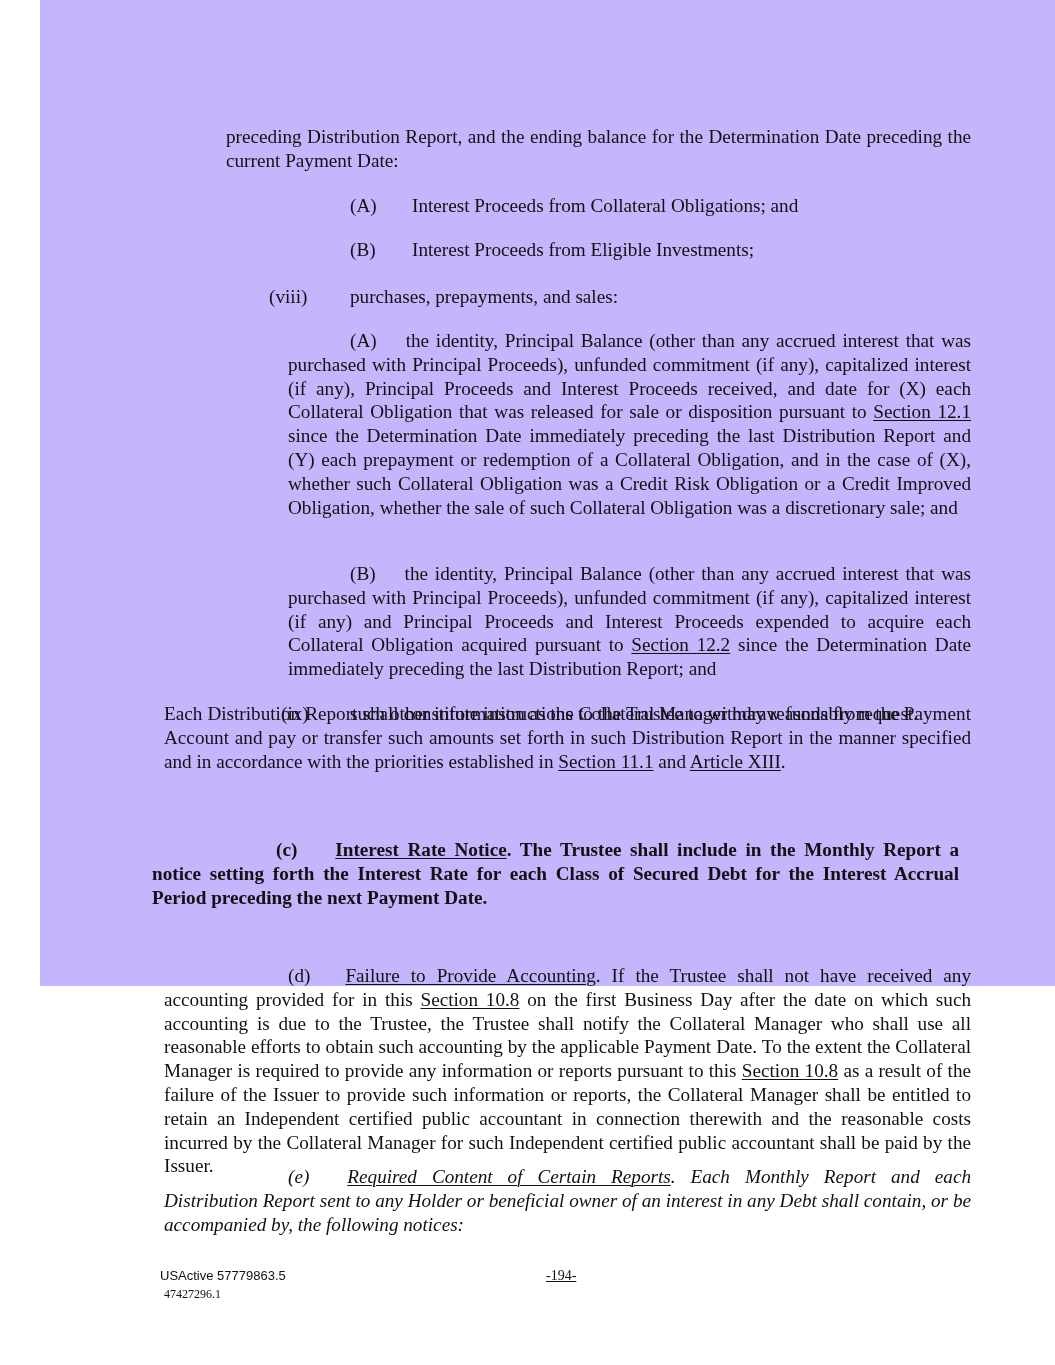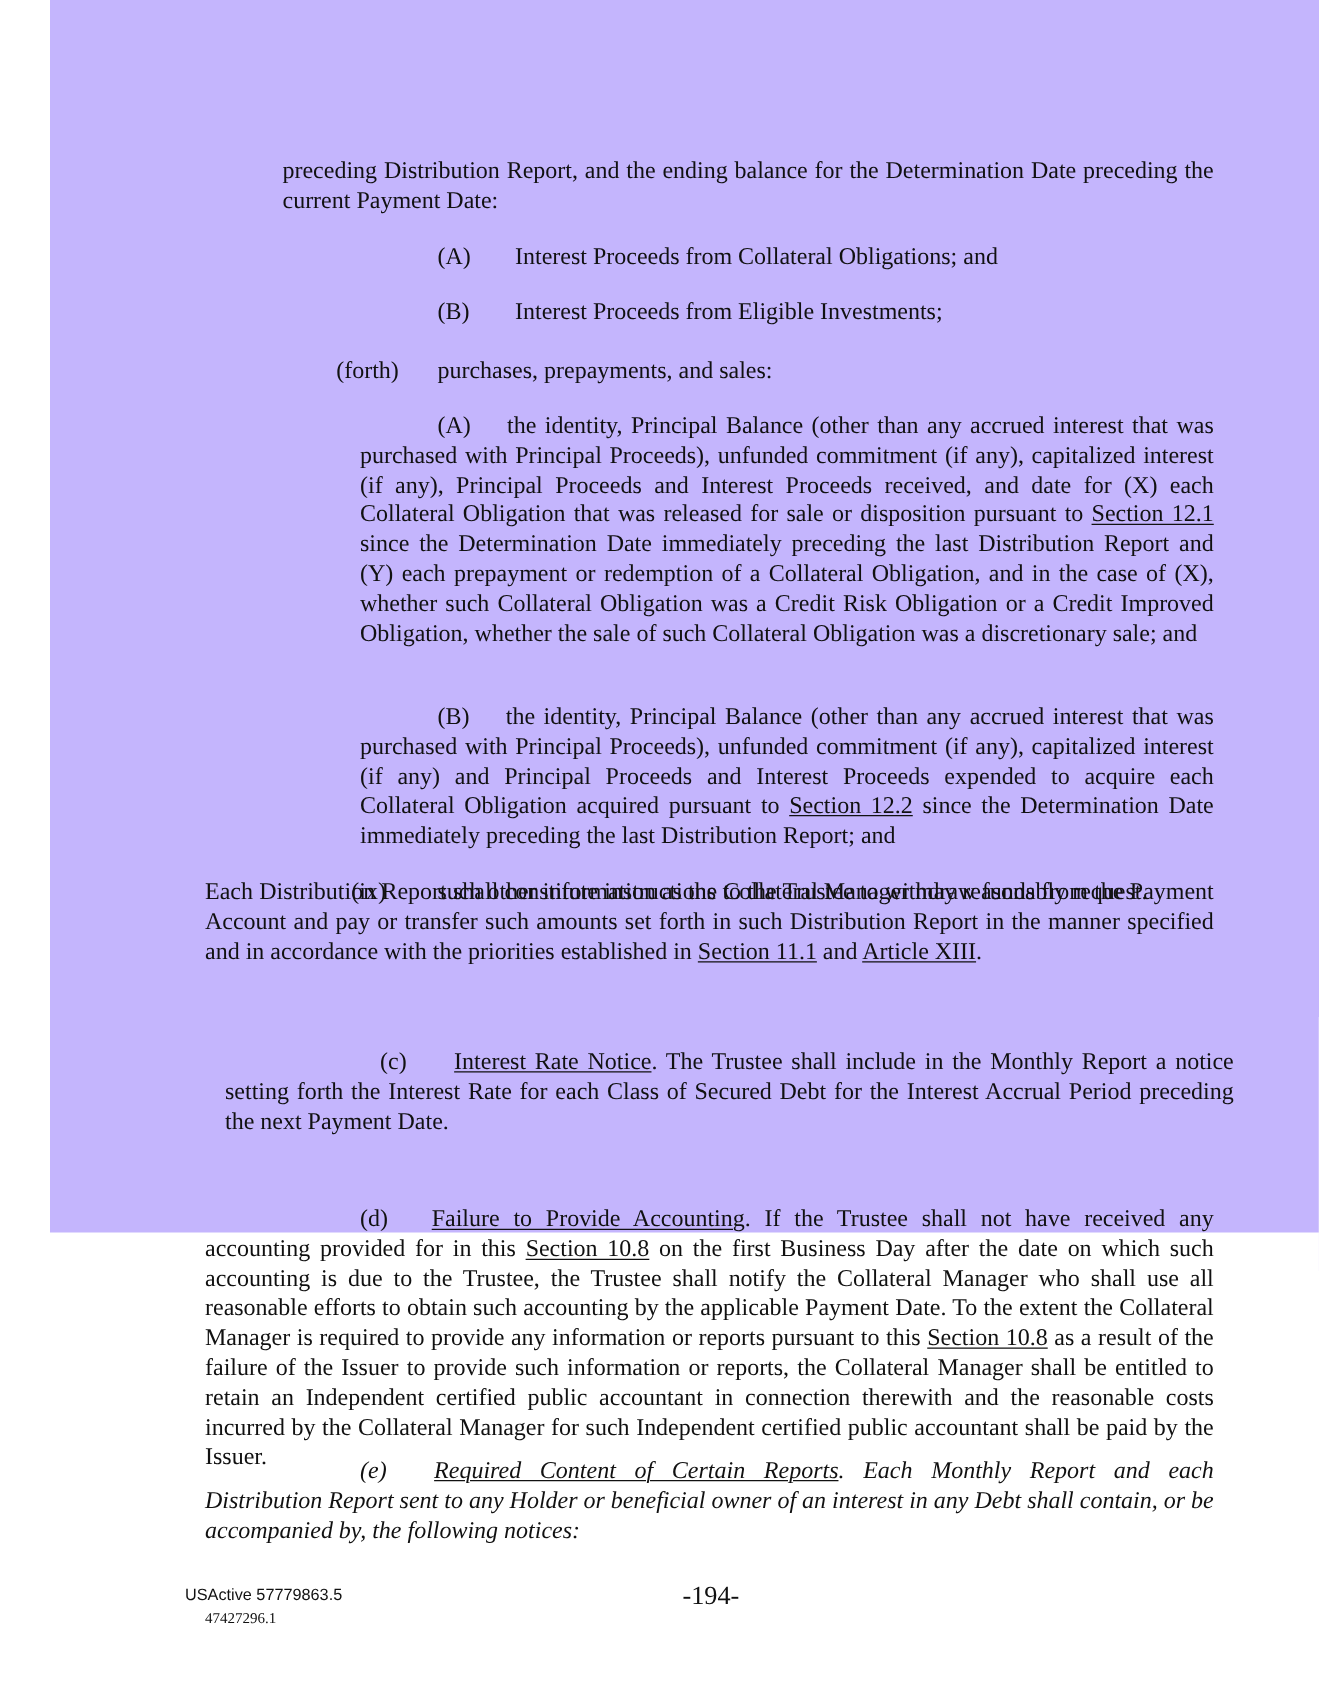--- a/index.html
+++ b/index.html
@@ -6,23 +6,23 @@
     body { width: 1055px; height: 1365px; position: relative; overflow: hidden;
            font-family: "Liberation Serif", "DejaVu Serif", serif; color: #111; }
     .page { position: absolute; left: 0; top: 0; width: 1055px; height: 986px; background: #c4b5fd; margin-left: 40px; }
     .p { position: absolute; font-size: 19.2px; line-height: 23.8px; text-align: justify; margin: 0; }
     .p.last-left { text-align-last: left; }
     .u { text-decoration: underline; text-underline-offset: 2px; text-decoration-thickness: 1px; }
     .lbl { display: inline-block; }
     .item { position: absolute; font-size: 19.2px; line-height: 23.8px; white-space: nowrap; }
     .item .lbl { position: absolute; left: 0; top: 0; }
     .item .txt { position: absolute; top: 0; }
-    .footer-left { position: absolute; left: 108px; top: 1268px; font-family: "Liberation Sans", "DejaVu Sans", sans-serif; font-size: 13px; line-height: 16px; }
+    .footer-left { position: absolute; left: 120px; top: 1268px; font-family: "Liberation Sans", "DejaVu Sans", sans-serif; font-size: 13px; line-height: 16px; }
     .footer-left2 { position: absolute; left: 124px; top: 1287px; font-family: "Liberation Serif", serif; font-size: 12px; line-height: 14px; }
-    .page-num { position: absolute; left: 506px; top: 1265px; font-size: 21px; line-height: 22px; }
+    .page-num { position: absolute; left: 506px; top: 1265px; font-size: 14px; line-height: 22px; text-decoration: underline; }
     .indent-tab { display: inline-block; }
   </style>
 </head>
 <body>
 
 <div class="page">
 
   <p class="p last-left" style="left:186px; top:125px; width:745px;">
     <span>preceding Distribution Report, and the ending balance for the Determination Date preceding the current Payment Date:</span>
   </p>
@@ -31,42 +31,42 @@
     <span class="lbl">(A)</span>
     <span class="txt" style="left:62px;">Interest Proceeds from Collateral Obligations; and</span>
   </div>
 
   <div class="item" style="left:310px; top:238px;">
     <span class="lbl">(B)</span>
     <span class="txt" style="left:62px;text-align:center;">Interest Proceeds from Eligible Investments;</span>
   </div>
 
   <div class="item" style="left:229px; top:285px;">
-    <span class="lbl">(forth)</span>
+    <span class="lbl">(viii)</span>
     <span class="txt" style="left:81px;">purchases, prepayments, and sales:</span>
   </div>
 
   <p class="p last-left" style="left:248px; top:329px; width:683px; text-indent:62px;">
     <span>(A)</span><span class="indent-tab" style="width:29px;"></span><span>the identity, Principal Balance (other than any accrued interest that was purchased with Principal Proceeds), unfunded commitment (if any), capitalized interest (if any), Principal Proceeds and Interest Proceeds received, and date for (X) each Collateral Obligation that was released for sale or disposition pursuant to </span><span class="u">Section 12.1</span><span> since the Determination Date immediately preceding the last Distribution Report and (Y) each prepayment or redemption of a Collateral Obligation, and in the case of (X), whether such Collateral Obligation was a Credit Risk Obligation or a Credit Improved Obligation, whether the sale of such Collateral Obligation was a discretionary sale; and</span>
   </p>
 
   <p class="p last-left" style="left:248px; top:562px; width:683px; text-indent:62px;">
     <span>(B)</span><span class="indent-tab" style="width:29px;"></span><span>the identity, Principal Balance (other than any accrued interest that was purchased with Principal Proceeds), unfunded commitment (if any), capitalized interest (if any) and Principal Proceeds and Interest Proceeds expended to acquire each Collateral Obligation acquired pursuant to </span><span class="u">Section 12.2</span><span> since the Determination Date immediately preceding the last Distribution Report; and</span>
   </p>
 
   <div class="item" style="left:241px; top:702px;">
     <span class="lbl">(ix)</span>
     <span class="txt" style="left:69px;text-align:center;">such other information as the Collateral Manager may reasonably request.</span>
   </div>
 
   <p class="p last-left" style="left:124px; top:702px; width:807px;">
     <span>Each Distribution Report shall constitute instructions to the Trustee to withdraw funds from the Payment Account and pay or transfer such amounts set forth in such Distribution Report in the manner specified and in accordance with the priorities established in </span><span class="u">Section 11.1</span><span> and </span><span class="u">Article XIII</span><span>.</span>
   </p>
 
-  <p class="p last-left" style="left:140px; top:838px; width:807px; text-indent:124px;">
+  <p class="p last-left" style="left:112px; top:838px; width:807px; text-indent:124px;font-weight:bold;">
     <span>(c)</span><span class="indent-tab" style="width:38px;"></span><span class="u">Interest Rate Notice</span><span>.  The Trustee shall include in the Monthly Report a notice setting forth the Interest Rate for each Class of Secured Debt for the Interest Accrual Period preceding the next Payment Date.</span>
   </p>
 
   <p class="p last-left" style="left:124px; top:964px; width:807px; text-indent:124px;">
     <span>(d)</span><span class="indent-tab" style="width:35px;"></span><span class="u">Failure to Provide Accounting</span><span>.  If the Trustee shall not have received any accounting provided for in this </span><span class="u">Section 10.8</span><span> on the first Business Day after the date on which such accounting is due to the Trustee, the Trustee shall notify the Collateral Manager who shall use all reasonable efforts to obtain such accounting by the applicable Payment Date.  To the extent the Collateral Manager is required to provide any information or reports pursuant to this </span><span class="u">Section 10.8</span><span> as a result of the failure of the Issuer to provide such information or reports, the Collateral Manager shall be entitled to retain an Independent certified public accountant in connection therewith and the reasonable costs incurred by the Collateral Manager for such Independent certified public accountant shall be paid by the Issuer.</span>
   </p>
 
   <p class="p last-left" style="left:124px; top:1165px; width:807px; text-indent:124px;font-style:italic;">
     <span>(e)</span><span class="indent-tab" style="width:38px;"></span><span class="u">Required Content of Certain Reports</span><span>.  Each Monthly Report and each Distribution Report sent to any Holder or beneficial owner of an interest in any Debt shall contain, or be accompanied by, the following notices:</span>
   </p>

